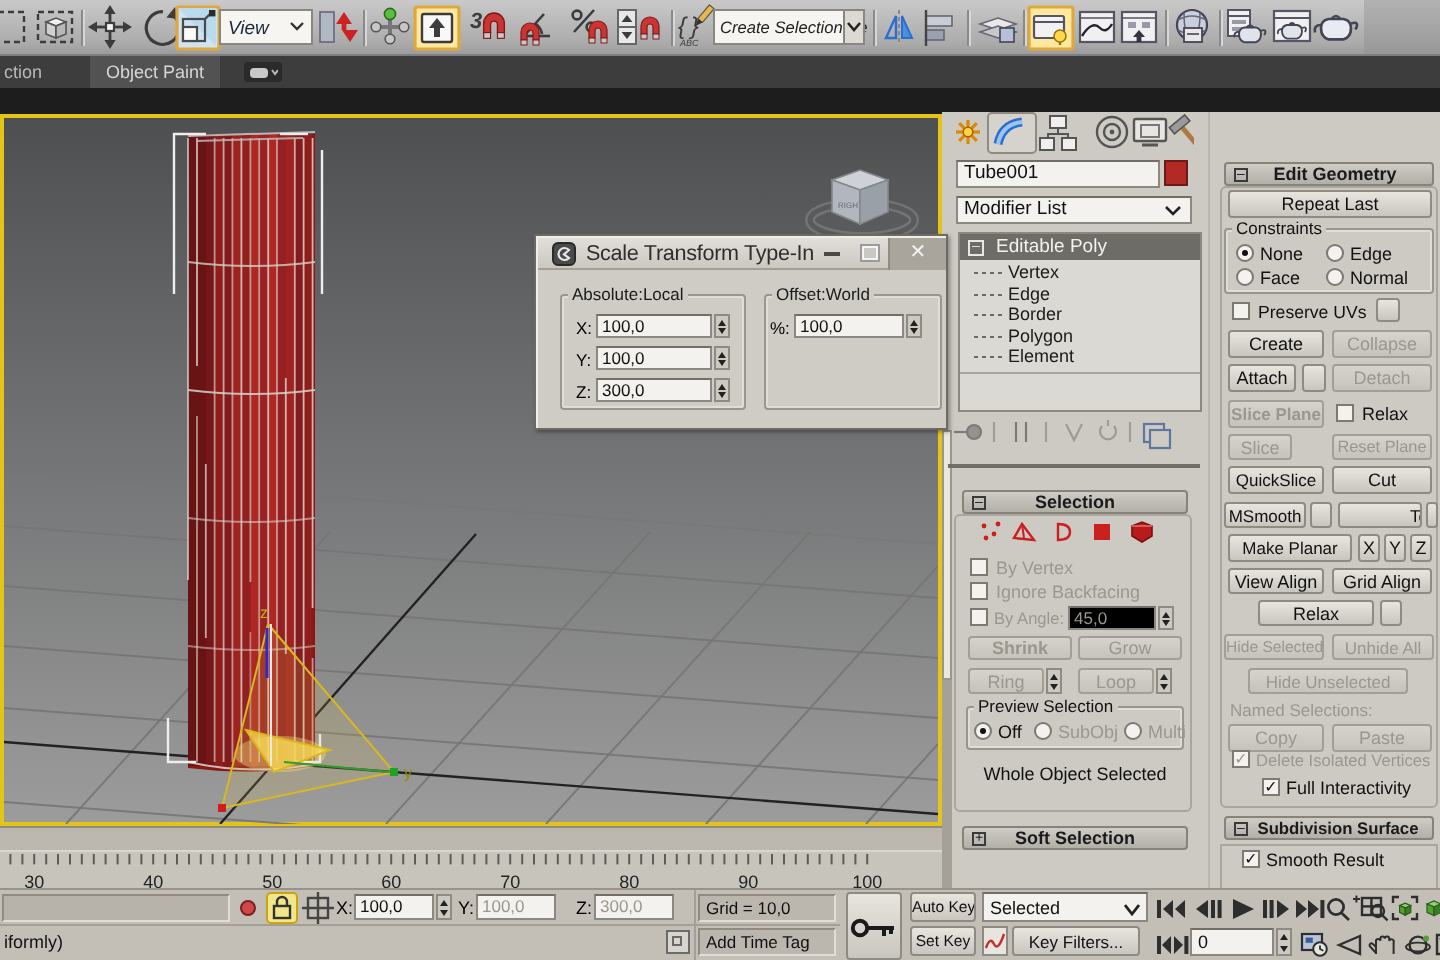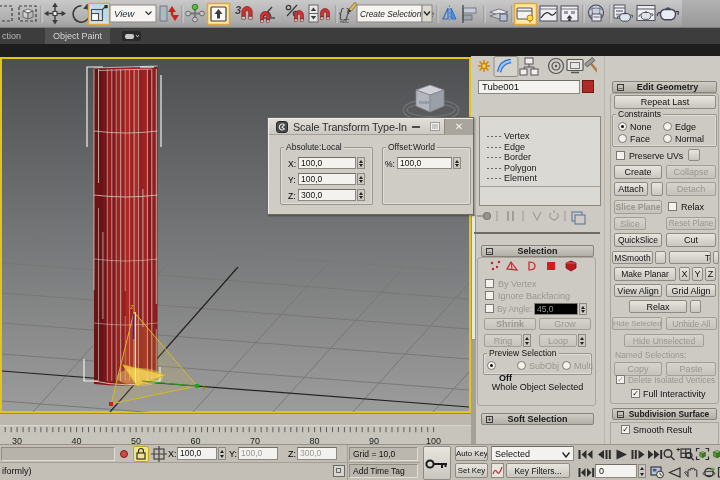--- a/index.html
+++ b/index.html
@@ -376,23 +376,32 @@
         <rect x="-4.5" y="-3.5" width="9" height="6" fill="none" stroke="#777" stroke-width="1"></rect>
         <line x1="-4" y1="6.5" x2="4" y2="6.5" stroke="#555" stroke-width="1.5"></line>
       </g>
       <g transform="translate(116,10) rotate(-40)">
         <rect x="-1.2" y="-3" width="2.4" height="11" fill="#b07840"></rect>
         <path d="M-5,-3 L5,-3 L5,-7 L-5,-7 Z" fill="#9a9a9a" stroke="#555" stroke-width="0.8"></path>
       </g>
     </svg>
     <div class="field" style="left:7px;top:24px;width:102px;height:14px;font-size:9.5px;line-height:12px;padding-left:3px;">Tube001</div>
     <div class="abs" style="left:111px;top:24px;width:12px;height:13px;background:#b22a26;border:1px solid #6e1a18;"></div>
+    <div class="field" style="left:7px;top:42px;width:118px;height:14px;font-size:9.5px;line-height:12px;padding-left:3px;">Modifier List
+      <svg width="9" height="7" viewBox="0 0 9 7" style="position:absolute;right:4px;top:3px;">
+        <path d="M1,1.5 L4.5,5 L8,1.5" fill="none" stroke="#222" stroke-width="1.3"></path>
+      </svg>
+    </div>
 
     <div class="abs" style="left:8px;top:60px;width:122px;height:90px;background:#dbd9d4;border:1px solid #8c887f;">
       <div class="abs" style="left:0;top:69px;width:120px;height:1px;background:#a8a49c;"></div>
+      <div class="abs" style="left:0;top:0;width:120px;height:13px;background:#6e6c67;color:#f2f2f0;font-size:9.5px;line-height:13px;">
+        <span style="position:absolute;left:4px;top:2.5px;width:8px;height:8px;border:1px solid #e8e8e8;font-size:7px;line-height:6px;text-align:center;color:#e8e8e8;">–</span>
+        <span style="position:absolute;left:18px;">Editable Poly</span>
+      </div>
       <div class="stki" style="top:14px;">Vertex</div>
       <div class="stki" style="top:24.5px;">Edge</div>
       <div class="stki" style="top:35px;">Border</div>
       <div class="stki" style="top:45.5px;">Polygon</div>
       <div class="stki" style="top:56px;">Element</div>
     </div>
 
     <div class="abs" style="left:3px;top:176px;width:126px;height:2px;background:#6f6d68;"></div>
     <svg class="abs" style="left:4px;top:152px;" width="126" height="17" viewBox="0 0 126 17">
       <g stroke="#6e6e6a" stroke-width="1.1" fill="none" opacity="0.85">
@@ -442,21 +451,21 @@
     <div class="btn dis" style="left:68px;top:262px;width:52px;height:12px;font-size:9px;line-height:11px;">Grow</div>
     <div class="btn dis" style="left:13px;top:278px;width:38px;height:13px;font-size:9px;line-height:12px;">Ring</div>
     <div class="spin" style="left:52px;top:278px;height:13px;"></div>
     <div class="btn dis" style="left:68px;top:278px;width:38px;height:13px;font-size:9px;line-height:12px;">Loop</div>
     <div class="spin" style="left:107px;top:278px;height:13px;"></div>
     <div class="group" style="left:12px;top:297px;width:109px;height:22px;"></div>
     <div class="glabel" style="left:16px;top:292px;font-size:8.5px;">Preview Selection</div>
     <div class="radio" style="left:16px;top:305px;">
       <i class="rdot"></i>
     </div>
-    <div class="abs" style="left:28px;top:317px;font-weight:bold;">Off</div>
+    <div class="abs" style="left:28px;top:305px;font-weight:normal;">Off</div>
     <div class="radio" style="left:46px;top:305px;"></div>
     <div class="abs dim" style="left:58px;top:305px;">SubObj</div>
     <div class="radio" style="left:91px;top:305px;"></div>
     <div class="abs dim" style="left:103px;top:305px;">Multi</div>
     <div class="abs" style="left:0;top:326px;width:133px;text-align:center;font-size:9px;">Whole Object Selected</div>
     <div class="rollout" style="left:10px;top:357px;width:113px;height:12px;font-size:9px;line-height:11px;">Soft Selection<span class="rbox">+</span></div>
 
     <div class="abs" style="left:133px;top:0;width:1px;height:388px;background:#bab6ae;"></div>
     <div class="rollout" style="left:141px;top:25px;width:105px;height:12px;font-size:9px;line-height:11px;padding-left:6px;">Edit Geometry<span class="rbox">–</span></div>
     <div class="btn" style="left:143px;top:39px;width:102px;height:14px;font-size:9px;line-height:13px;">Repeat Last</div>

